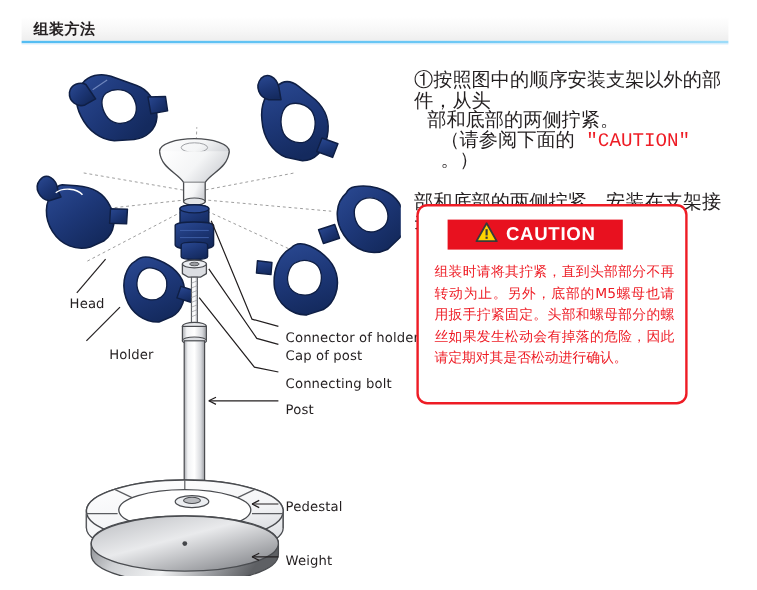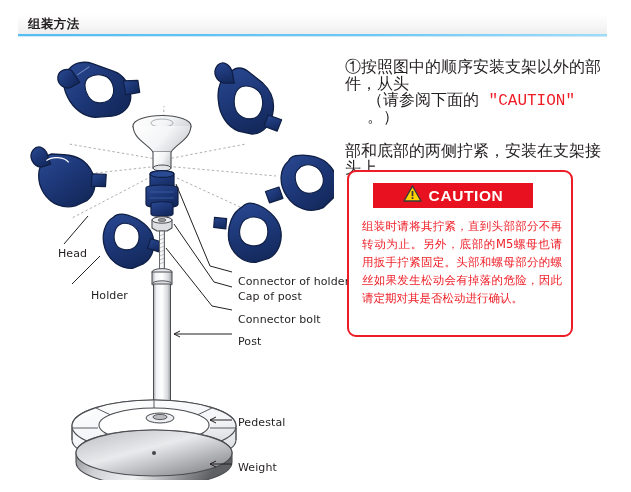--- a/index.html
+++ b/index.html
@@ -60,21 +60,21 @@
   .indent2{display:block;padding-left:22px;}
   .red{color:#ee1c25;}
 
   
   .caution-box{
     position:absolute;left:347px;top:170px;width:226px;height:167px;
     border:2px solid #ee1c25;border-radius:9px;
     background:#ffffff;box-sizing:border-box;
   }
   .caution-head{
-    position:absolute;left:24px;top:11px;width:160px;height:25px;
+    position:absolute;left:24px;top:11px;width:146px;height:25px;
     background:#e8111f;
     display:flex;align-items:center;justify-content:center;gap:7px;
   }
   .caution-head .warn-icon{display:block;}
   .caution-title{
     color:#ffffff;font-size:15.5px;font-weight:bold;letter-spacing:.6px;
     font-family:"Liberation Sans","DejaVu Sans",sans-serif;
   }
   .caution-body{
     position:absolute;left:13px;top:45px;width:200px;
@@ -316,30 +316,31 @@
         <path d="M148,453 L155,450 M148,453 L155,456"></path>
 
         <path d="M160,286 L166,283 M160,286 L166,289"></path>
       </g>
     </svg>
 
     <div class="fig-label" style="left:44px;top:199px;">Head</div>
     <div class="fig-label" style="left:44px;top:241px;margin-left:33px;">Holder</div>
     <div class="fig-label" style="left:224px;top:227px;">Connector of holder</div>
     <div class="fig-label" style="left:224px;top:242px;">Cap of post</div>
-    <div class="fig-label" style="left:224px;top:265px;">Connector bolt</div>
+    <div class="fig-label" style="left:224px;top:265px;">Connecting bolt</div>
     <div class="fig-label" style="left:224px;top:287px;">Post</div>
     <div class="fig-label" style="left:224px;top:368px;text-align:right;">Pedestal</div>
     <div class="fig-label" style="left:224px;top:413px;">Weight</div>
 
   </div>
 
   <div class="instructions">
     <div class="instr-step">
       <span>①按照图中的顺序安装支架以外的部件，从头</span>
+      <span class="indent1">部和底部的两侧拧紧。</span>
       <span class="indent2"><span>（请参阅下面的 </span><span class="red">"CAUTION"</span><span> 。）</span></span>
     </div>
     <div class="instr-step second">部和底部的两侧拧紧，安装在支架接头上。</div>
   </div>
 
   <div class="caution-box">
     <div class="caution-head">
       <span class="warn-icon">
         <svg width="19" height="17" viewBox="0 0 19 17" xmlns="http://www.w3.org/2000/svg">
           <path d="M9.5,1 L18,16 L1,16 Z" fill="#ffd400" stroke="#3a3a3a" stroke-width="1.5" stroke-linejoin="round"></path>

